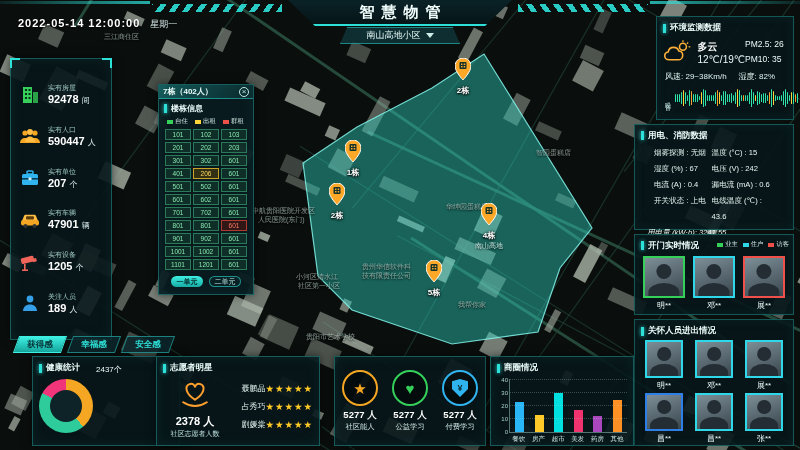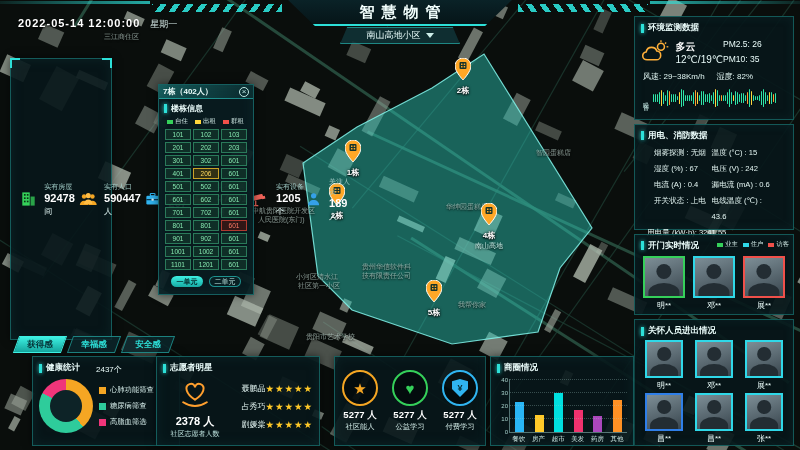--- a/index.html
+++ b/index.html
@@ -29,21 +29,21 @@
   .topline { position:absolute; z-index:8; top:1px; height:3px; background:linear-gradient(90deg,rgba(45,224,216,.1),rgba(45,224,216,.75)); }
   #seldist { position:absolute; z-index:9; left:340px; top:27px; width:120px; height:17px;
     background:rgba(16,52,56,.85); border:1px solid rgba(45,224,216,.5);
     clip-path:polygon(6% 0,94% 0,100% 100%,0 100%); display:flex; align-items:center; justify-content:center; gap:5px; cursor:pointer; }
   #seldist span { font-size:9px; color:#e8fcfa; }
   .chev { width:0; height:0; border-left:4px solid transparent; border-right:4px solid transparent; border-top:5px solid #cdeee9; }
   #datetime { position:absolute; z-index:9; left:18px; top:13px; color:#fff; text-shadow:0 1px 2px #000; }
   #datetime .d { font-size:11px; font-weight:bold; letter-spacing:1px; }
   #datetime .w { font-size:9px; margin-left:10px; color:#d8ecea; }
   
-  #stats { left:10px; top:58px; width:102px; height:282px; padding:24px 8px; display:flex; flex-direction:row; justify-content:space-between; }
+  #stats { left:10px; top:58px; width:102px; height:282px; padding:24px 8px; display:flex; flex-direction:column; justify-content:space-between; }
   .stat { display:flex; align-items:center; gap:7px; }
   .stat .txt .lab { font-size:7px; color:#9fc9c4; }
   .stat .txt .val { font-size:11px; font-weight:bold; color:#fff; }
   .stat .txt .unit { font-size:8px; font-weight:normal; color:#d8ecea; }
   
   #popup { left:158px; top:84px; width:96px; z-index:6; background:rgba(9,28,32,.94); }
   #popup .phead { display:flex; align-items:center; justify-content:space-between; height:14px;
     padding:0 4px; background:linear-gradient(90deg,rgba(45,224,216,.3),rgba(45,224,216,.08));
     border-bottom:1px solid rgba(45,224,216,.5); }
   #popup .phead .pt { font-size:8px; font-weight:bold; color:#eafcfa; }
@@ -58,34 +58,34 @@
     border:1px solid #2a7a5a; background:rgba(22,64,48,.55); color:#86e8b0; }
   .room.st-rent { border-color:#c9a227; background:rgba(90,70,12,.5); color:#ffd95e; }
   .room.st-group { border-color:#b03a30; background:rgba(90,20,14,.5); color:#ff7a66; }
   #popup .units { display:flex; gap:6px; justify-content:center; padding:6px 0 7px 0; }
   .ubtn { min-width:32px; height:11px; border-radius:6px; font-size:7px; display:flex; align-items:center; justify-content:center; cursor:pointer; }
   .ubtn.on { background:linear-gradient(#3df0e2,#17aca4); color:#04282a; font-weight:bold; }
   .ubtn.off { border:1px solid rgba(45,224,216,.6); color:#bfe8e4; background:rgba(10,36,40,.6); }
   
   #rightcol { position:absolute; z-index:5; left:634px; top:16px; width:160px; height:430px; display:flex; flex-direction:column; gap:4px; }
   .rbox { background:rgba(7,22,26,.9); border:1px solid rgba(45,224,216,.33); box-shadow:inset 0 0 10px rgba(16,60,64,.3); }
-  #env { height:112px; } #power { height:106px; } #door { height:88px; } #care { flex:1; }
+  #env { height:112px;margin-left:22px; } #power { height:106px; } #door { height:88px; } #care { flex:1; }
   .wxrow { display:flex; align-items:center; padding:0 6px; }
   .wxleft { display:flex; align-items:center; gap:5px; width:82px; }
   .wxtxt .cond { font-size:10px; font-weight:bold; color:#fff; }
   .wxtxt .tmp { font-size:10px; color:#eafcfa; }
   .pmcol { font-size:8.5px; color:#eafcfa; line-height:15px; }
   .windrow { display:flex; gap:12px; padding:4px 8px 2px 8px; font-size:8px; color:#dff4f1; }
   .noiserow { display:flex; align-items:center; gap:3px; padding:2px 6px 0 6px; }
   .vlabel { writing-mode:vertical-rl; font-size:6.5px; color:#bfe3df; letter-spacing:1px; }
   #wave { display:flex; align-items:center; gap:1px; height:24px; flex:1; }
   #wave i { width:1px; border-radius:1px; }
   .kvrow { display:flex; padding:0 19px; font-size:7.6px; color:#e4f6f3; line-height:16px; }
   .kvrow .l { width:48%; } .kvrow .r { width:52%; }
-  .kvlast { padding:0 12px; font-size:7.6px; color:#e4f6f3; line-height:16px; }
+  .kvlast { padding:0 12px; font-size:7.6px; color:#e4f6f3; line-height:16px;font-style:italic; }
   .doorhead { display:flex; align-items:center; justify-content:space-between; padding-right:4px; }
   .dlegend { display:flex; gap:5px; }
   .dlegend .li { display:flex; align-items:center; gap:2px; font-size:6.3px; color:#cfe8e4; }
   .people { display:flex; justify-content:space-around; padding:1px 4px; }
   .pcell { width:46px; text-align:center; }
   .avatar { width:42px; height:42px; margin:0 auto; border:2px solid #2fd8e8; background:linear-gradient(160deg,#7d8e96,#39464e); position:relative; overflow:hidden; }
   .avatar::before { content:''; position:absolute; top:16%; left:50%; transform:translateX(-50%); width:40%; height:40%; border-radius:50%; background:#232d33; }
   .avatar::after { content:''; position:absolute; bottom:-14%; left:50%; transform:translateX(-50%); width:82%; height:48%; border-radius:50% 50% 0 0; background:#232d33; }
   .pcell .nm { font-size:8px; color:#eafcfa; margin-top:2px; }
   #care .people { padding-top:0; }
@@ -302,21 +302,21 @@
           <rect x="8.7" y="8" width="1.5" height="1.5" fill="#ffa726"></rect>
         </svg><span class="plabel">2栋</span></div>
       <div class="pin" style="left: 489px; top: 203px;"><svg width="16" height="22" viewBox="0 0 16 22">
           <path d="M8 0C3.6 0 0 3.6 0 8c0 5.6 8 14 8 14s8-8.4 8-14C16 3.6 12.4 0 8 0z" fill="#ffa726" stroke="#fff" stroke-width="1"></path>
           <rect x="4.5" y="4" width="7" height="7" rx="1" fill="#15332c"></rect>
           <rect x="6" y="5.5" width="1.5" height="1.5" fill="#ffa726"></rect>
           <rect x="8.7" y="5.5" width="1.5" height="1.5" fill="#ffa726"></rect>
           <rect x="6" y="8" width="1.5" height="1.5" fill="#ffa726"></rect>
           <rect x="8.7" y="8" width="1.5" height="1.5" fill="#ffa726"></rect>
         </svg><span class="plabel">4栋</span><span class="psub">南山高地</span></div>
-      <div class="pin" style="left: 434px; top: 280px;"><svg width="16" height="22" viewBox="0 0 16 22">
+      <div class="pin" style="left: 434px; top: 260px;"><svg width="16" height="22" viewBox="0 0 16 22">
           <path d="M8 0C3.6 0 0 3.6 0 8c0 5.6 8 14 8 14s8-8.4 8-14C16 3.6 12.4 0 8 0z" fill="#ffa726" stroke="#fff" stroke-width="1"></path>
           <rect x="4.5" y="4" width="7" height="7" rx="1" fill="#15332c"></rect>
           <rect x="6" y="5.5" width="1.5" height="1.5" fill="#ffa726"></rect>
           <rect x="8.7" y="5.5" width="1.5" height="1.5" fill="#ffa726"></rect>
           <rect x="6" y="8" width="1.5" height="1.5" fill="#ffa726"></rect>
           <rect x="8.7" y="8" width="1.5" height="1.5" fill="#ffa726"></rect>
         </svg><span class="plabel">5栋</span></div>
     </div>
 
   <div class="topline" style="left:0;width:150px"></div>
@@ -685,34 +685,20 @@
       <span>安全感</span>
     </div>
 
   <div id="health" class="panel">
     <div class="sec-title">
         <span class="bar"></span>
         <span>健康统计</span>
       </div>
     <div class="hwrap">
       <div id="donut" style="background: conic-gradient(rgb(245, 166, 35) 0%, rgb(245, 166, 35) 39%, rgb(46, 204, 155) 39%, rgb(46, 204, 155) 83%, rgb(240, 53, 122) 83%, rgb(240, 53, 122) 100%);"></div>
-      <div class="hlegend">
-        <span class="li">
-            <i class="sw2" style="background: rgb(245, 166, 35);"></i>
-            <span>心肺功能筛查</span>
-          </span>
-          <span class="li">
-            <i class="sw2" style="background: rgb(46, 204, 155);"></i>
-            <span>糖尿病筛查</span>
-          </span>
-          <span class="li">
-            <i class="sw2" style="background: rgb(240, 53, 122);"></i>
-            <span>高脂血筛选</span>
-          </span>
-      </div>
     </div>
   </div>
   <div class="dcount">2437个</div>
 
   <div id="vol" class="panel">
     <div class="sec-title">
         <span class="bar"></span>
         <span>志愿者明星</span>
       </div>
     <div class="vwrap">

